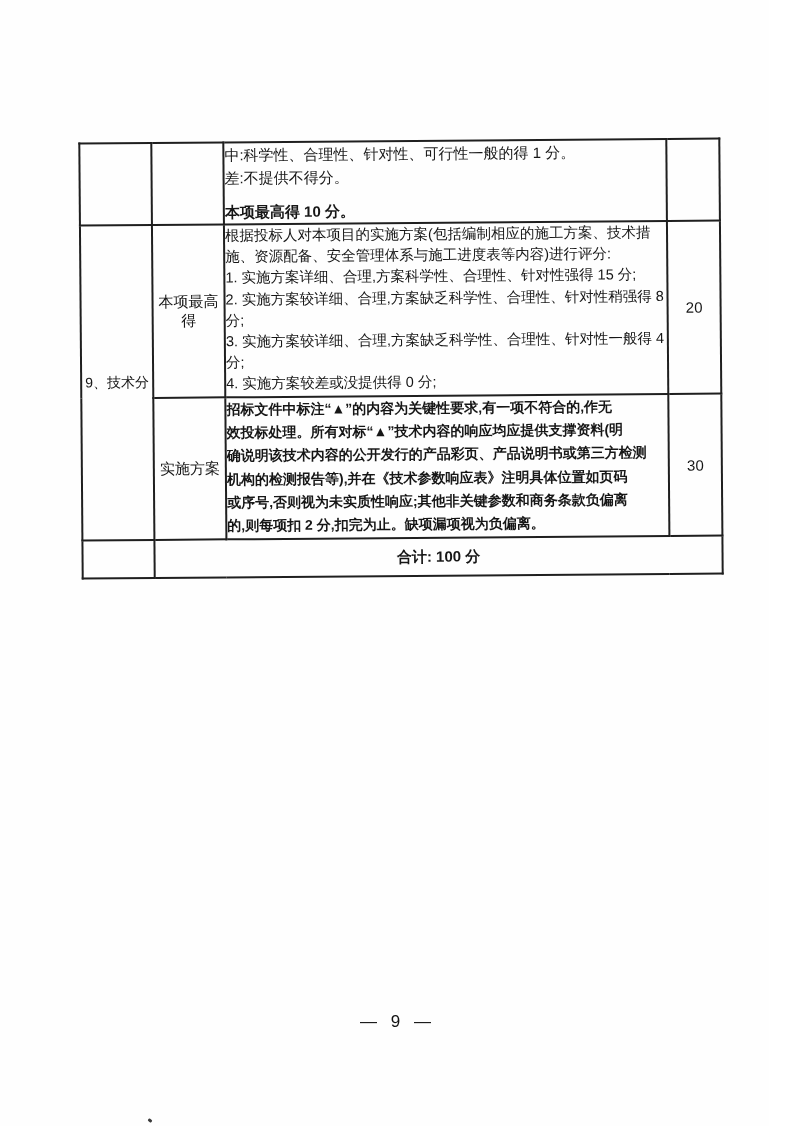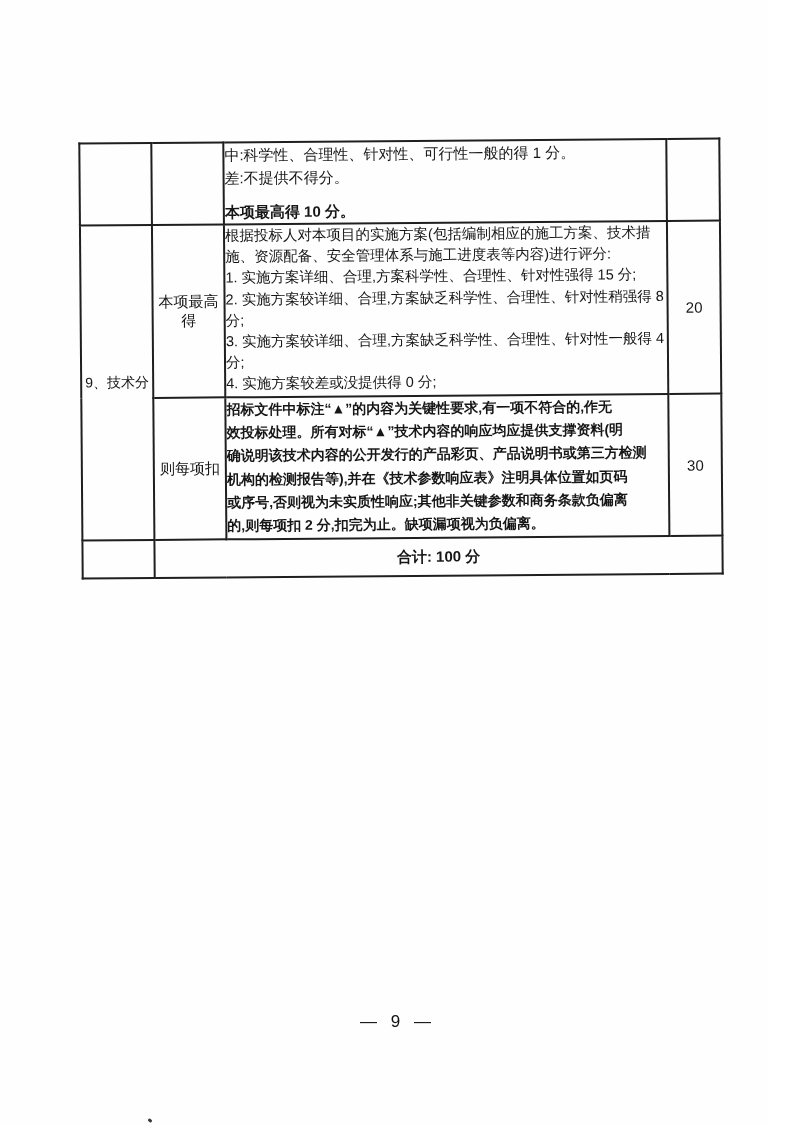--- a/index.html
+++ b/index.html
@@ -128,21 +128,21 @@
           <div class="ln">分;</div>
           <div class="ln">4. 实施方案较差或没提供得 0 分;</div>
         </td>
         <td class="c4">
           <span>20</span>
         </td>
       </tr>
 
       <tr class="r-tech">
         <td class="c2">
-          <span>则每项扣</span>
+          <span>实施方案</span>
         </td>
         <td class="c3 desc-cell tech-desc">
           <div class="ln">招标文件中标注“▲”的内容为关键性要求,有一项不符合的,作无</div>
           <div class="ln">效投标处理。所有对标“▲”技术内容的响应均应提供支撑资料(明</div>
           <div class="ln">确说明该技术内容的公开发行的产品彩页、产品说明书或第三方检测</div>
           <div class="ln">机构的检测报告等),并在《技术参数响应表》注明具体位置如页码</div>
           <div class="ln">或序号,否则视为未实质性响应;其他非关键参数和商务条款负偏离</div>
           <div class="ln">的,则每项扣 2 分,扣完为止。缺项漏项视为负偏离。</div>
         </td>
         <td class="c4">

